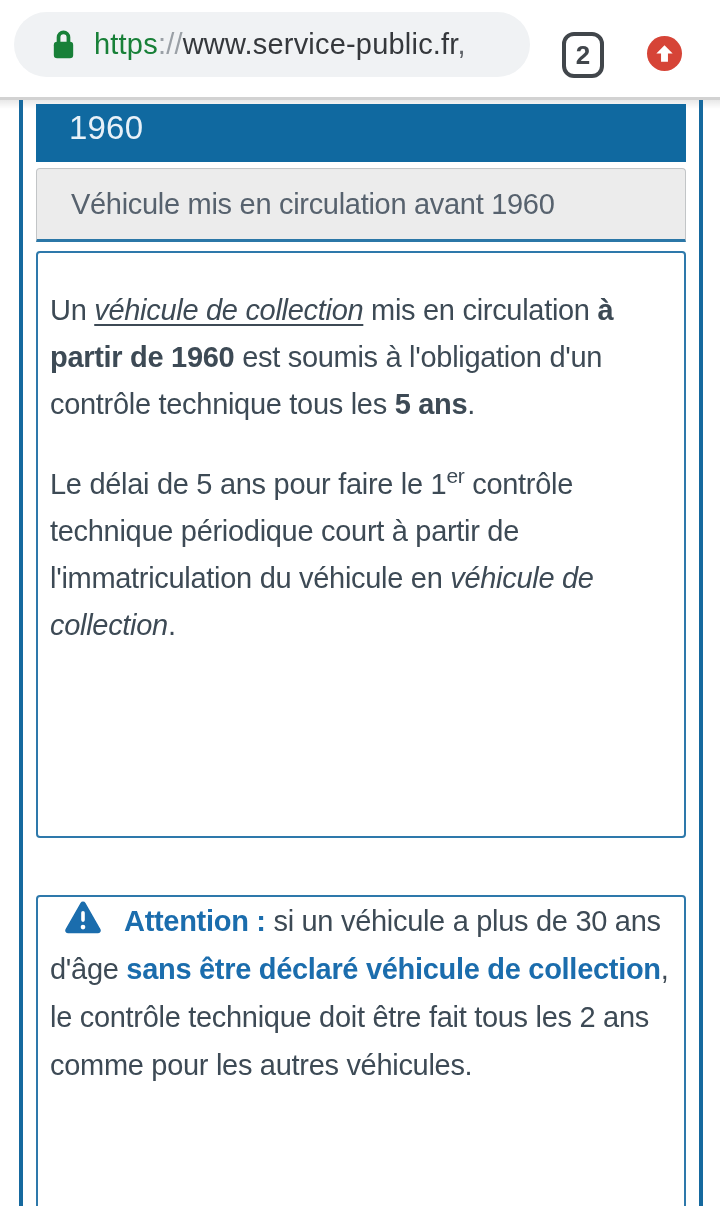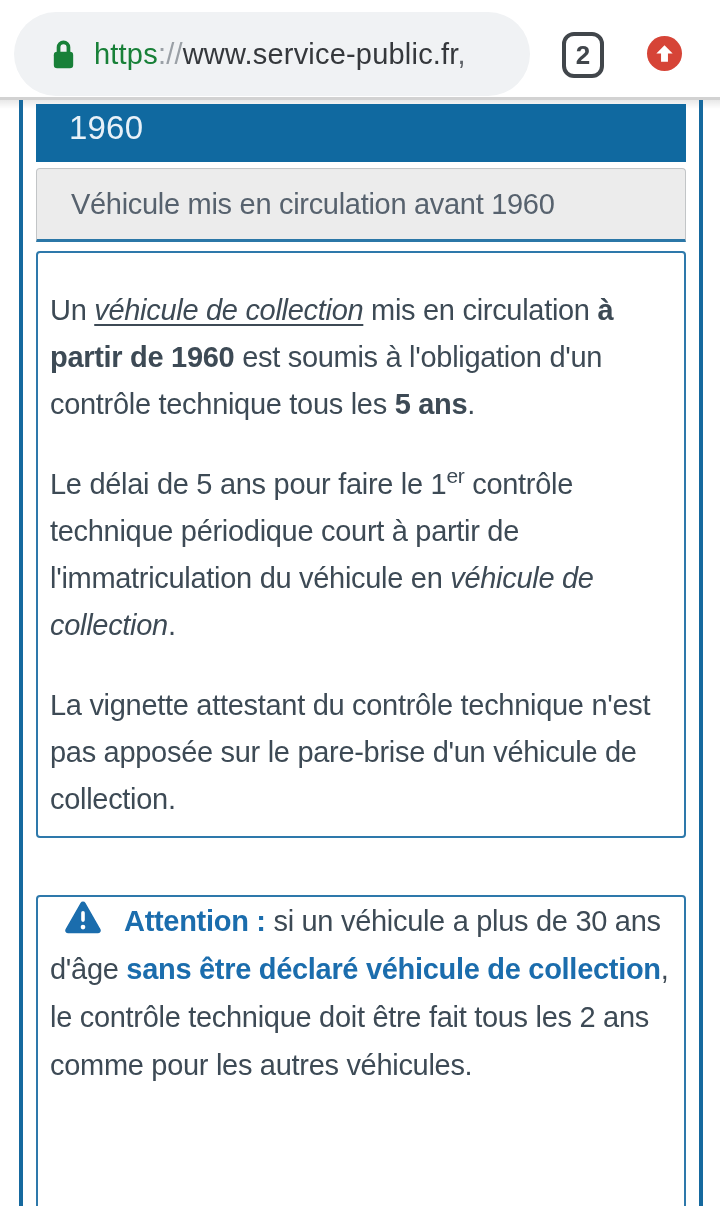--- a/index.html
+++ b/index.html
@@ -1,21 +1,21 @@
 <!DOCTYPE html>
 <html><head>
 <meta charset="utf-8">
 <style>
   html,body { margin:0; padding:0; background:#ffffff; }
   body { font-family:"Liberation Sans","DejaVu Sans",sans-serif; }
   .screen { position:relative; width:720px; height:1206px; background:#ffffff; overflow:hidden; }
 
   
   .browser-bar { position:absolute; top:0; left:0; width:720px; height:97px; background:#ffffff; }
-  .url-pill { position:absolute; left:14px; top:12px; width:516px; height:84px;
+  .url-pill { position:absolute; left:14px; top:12px; width:516px; height:65px;
               background:#f0f2f4; border-radius:42px; display:flex; align-items:center; overflow:hidden; }
   .lock-svg { margin-left:36px; flex:0 0 auto; }
   .url-text { margin-left:17px; font-size:29px; white-space:nowrap; letter-spacing:0.2px; }
   .url-scheme { color:#188038; }
   .url-sep { color:#9aa0a6; }
   .url-host { color:#35383c; }
   .url-frag { color:#5f6368; }
   .tab-counter { position:absolute; left:562px; top:32px; width:34px; height:38px;
                  border:4px solid #41464b; border-radius:12px; color:#41464b;
                  display:flex; align-items:center; justify-content:center;
@@ -92,21 +92,20 @@
   <div class="tab-active">
     <span>1960</span>
   </div>
   <div class="tab-inactive">
     <span>Véhicule mis en circulation avant 1960</span>
   </div>
 
   <div class="content-box">
     <p><span>Un </span><a class="def-link" href="#">véhicule de collection</a><span> mis en circulation </span><span class="b">à partir de 1960</span><span> est soumis à l'obligation d'un contrôle technique tous les </span><span class="b">5 ans</span><span>.</span></p>
     <p><span>Le délai de 5 ans pour faire le 1</span><sup class="ord">er</sup><span> contrôle technique périodique court à partir de l'immatriculation du véhicule en </span><span class="it">véhicule de collection</span><span>.</span></p>
-    <p><span>La vignette attestant du contrôle technique n'est pas apposée sur le pare-brise d'un véhicule de collection.</span></p>
   </div>
 
   <div class="warning-box">
     <svg class="warn-icon" width="38" height="33" viewBox="0 0 24 21">
       <path d="M10.4 1.3 L0.95 17.75 a1.9 1.9 0 0 0 1.65 2.85 h18.8 a1.9 1.9 0 0 0 1.65 -2.85 L13.6 1.3 a1.85 1.85 0 0 0 -3.2 0 Z" fill="#1b6dad"></path>
       <rect x="10.85" y="6.3" width="2.3" height="7" rx="1.15" fill="#ffffff"></rect>
       <circle cx="12" cy="16.6" r="1.5" fill="#ffffff"></circle>
     </svg><span class="warn-strong">Attention :</span><span> si un véhicule a plus de 30 ans d'âge </span><span class="warn-strong">sans être déclaré véhicule de collection</span><span>, le contrôle technique doit être fait tous les 2 ans comme pour les autres véhicules.</span>
   </div>
 

